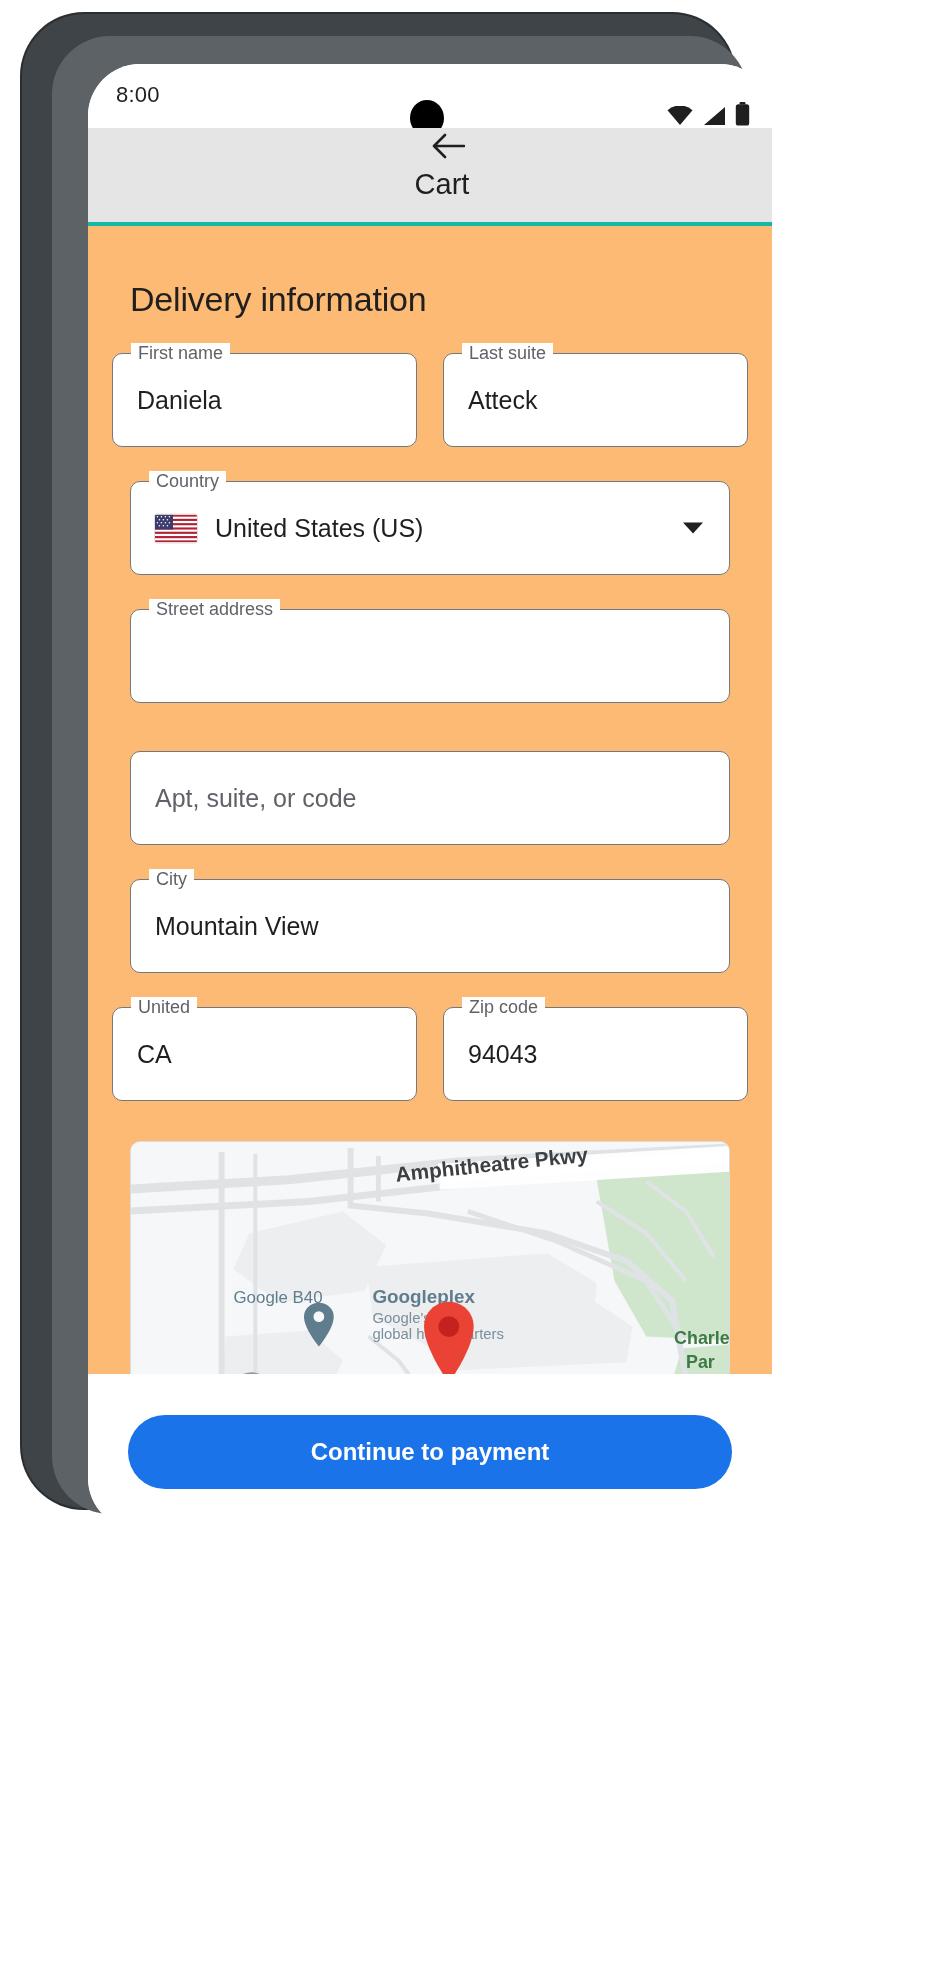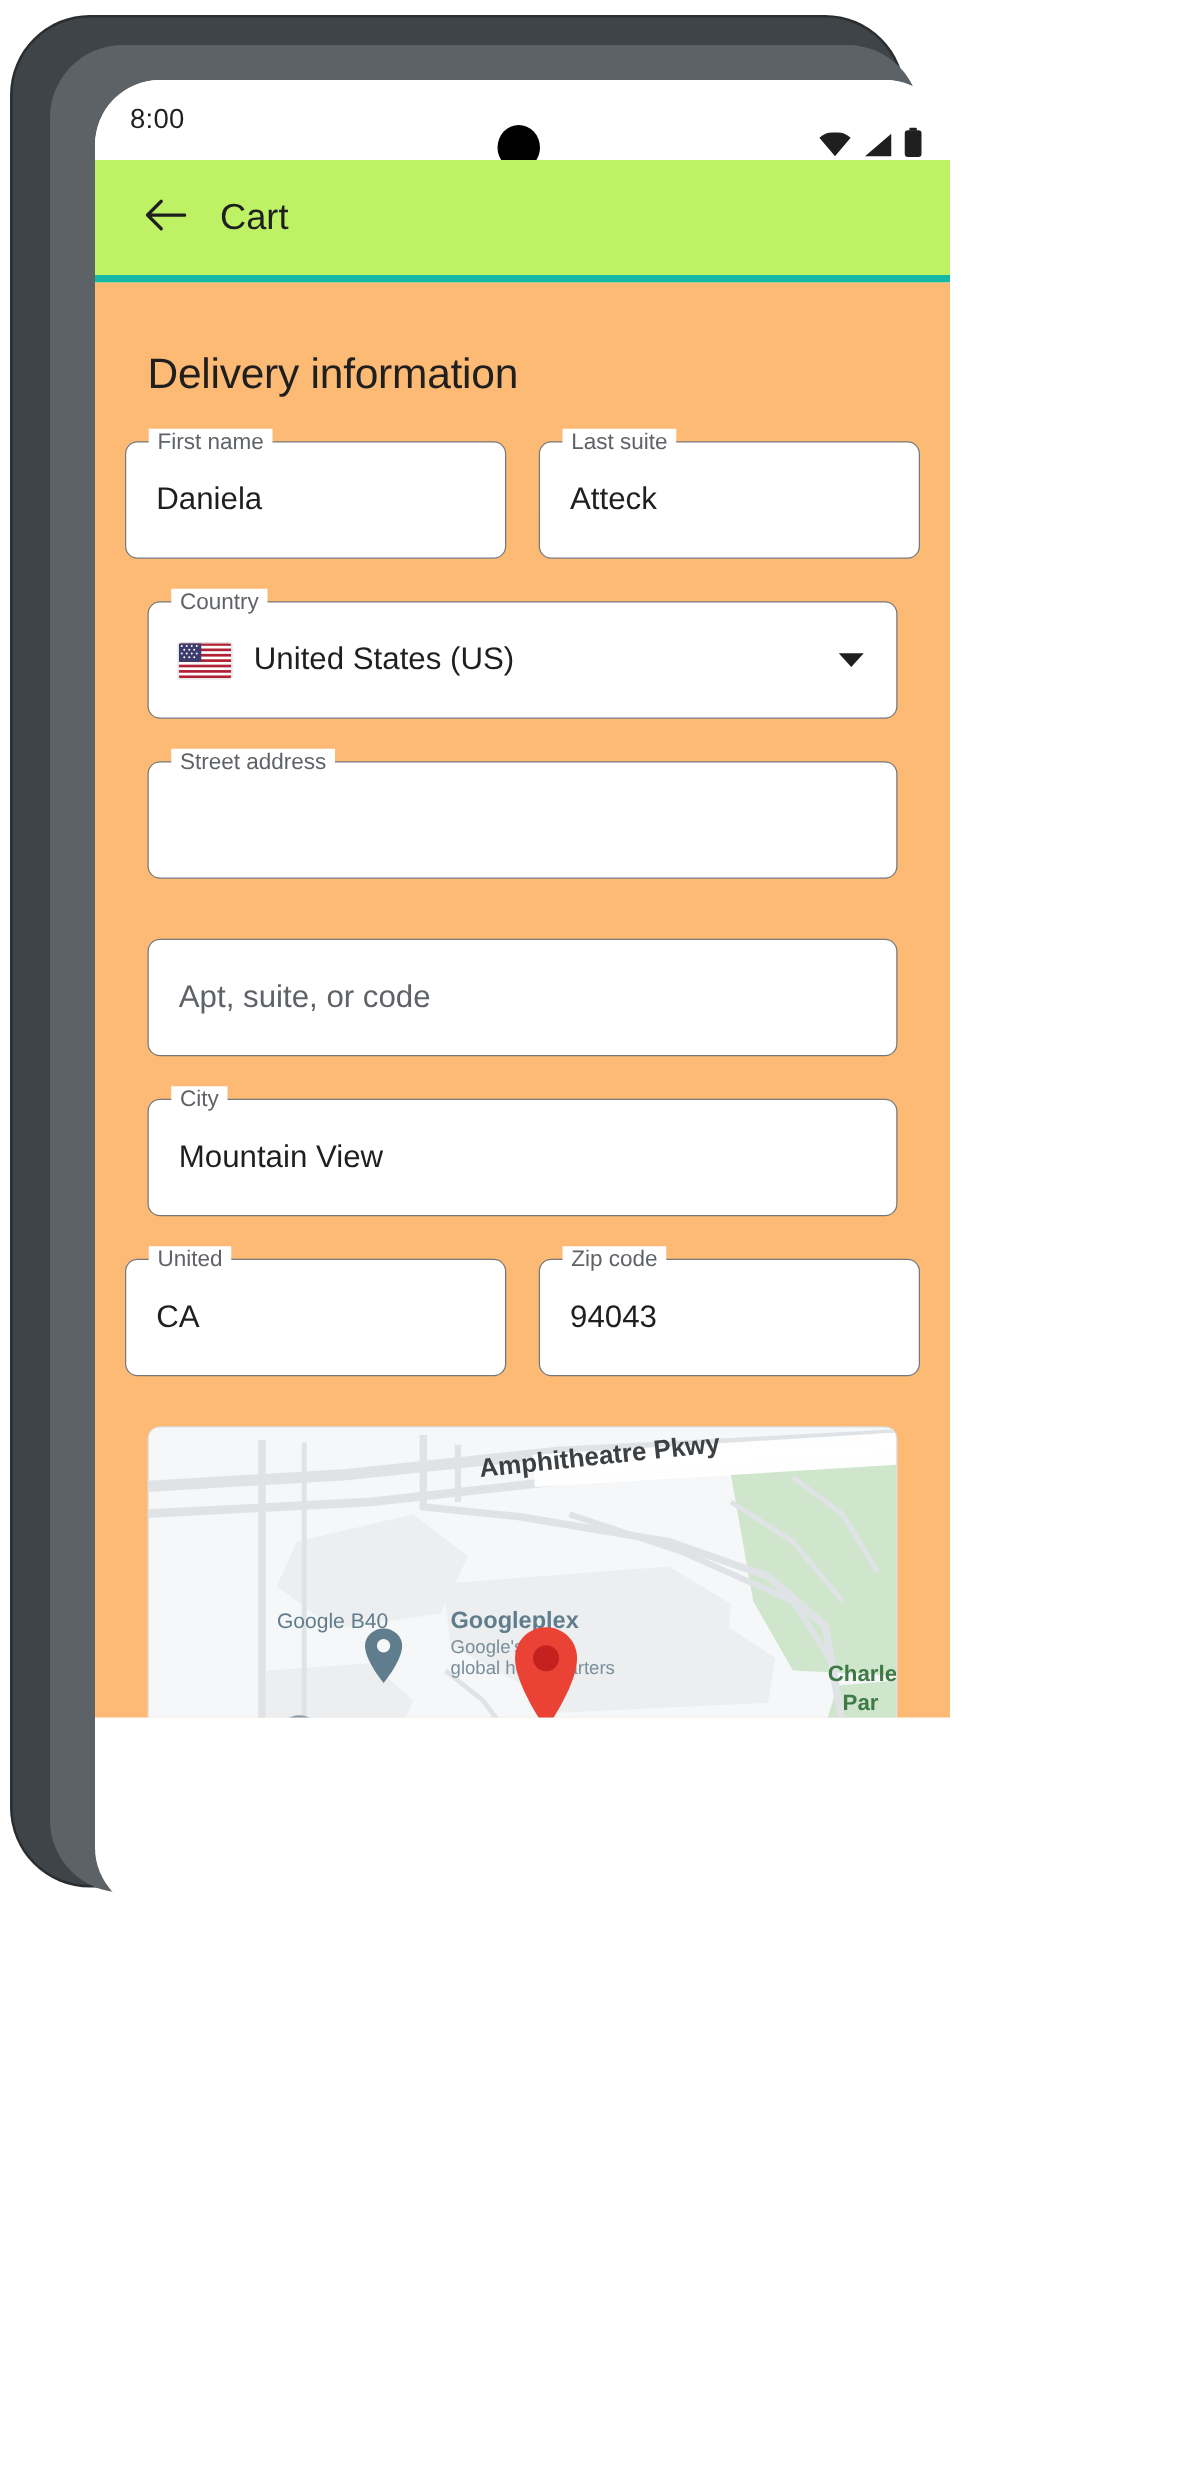--- a/index.html
+++ b/index.html
@@ -6,21 +6,21 @@
   html, body {
     width: 952px; height: 1974px;
     background: #ffffff;
     font-family: "Liberation Sans", sans-serif;
     overflow: hidden;
   }
 
   
   #phone-frame {
     position: absolute;
-    left: 10px; top: 14px;
+    left: 22px; top: 14px;
     width: 712px; height: 1494px;
     border-radius: 62px;
     background: #3f4448;
     box-shadow: 0 0 0 2px #2a2e31;
   }
   #phone-bezel {
     position: absolute;
     left: 30px; top: 22px;
     width: 696px; height: 1478px;
     border-radius: 58px;
@@ -53,23 +53,23 @@
   }
   #status-icons {
     position: absolute; right: 22px; top: 38px;
     display: flex; align-items: flex-end; gap: 9px;
   }
 
   
   #app-bar {
     position: absolute; left: 0; top: 64px;
     width: 684px; height: 98px;
-    background: #bef264;
-    border-bottom: 6px solid #14b8a6;
-    display: flex; align-items: center;
+    background: #e5e5e5;
+    border-bottom: 4px solid #14b8a6;
+    display: flex; align-items: center; flex-direction: column;
   }
   #back-button {
     margin-left: 36px; width: 40px; height: 40px;
     display: flex; align-items: center; justify-content: center;
     cursor: pointer;
   }
   #app-bar-title {
     margin-left: 24px;
     font-size: 29px; color: #1f1f1f; font-weight: 400;
   }
@@ -335,16 +335,19 @@
 
             <g>
               <path d="M296 186 C296 172 307 161 321 161 C335 161 346 172 346 186 C346 208 321 243 321 243 C321 243 296 208 296 186 Z" fill="#ea4335"></path>
               <circle cx="321" cy="186" r="10.5" fill="#c5221f"></circle>
             </g>
           </svg>
         </div>
 
       </div>
 
+      <div id="bottom-bar">
+        <button id="continue-button">Continue to payment</button>
+      </div>
 
     </div>
   </div>
 </div>
 
 </body></html>

